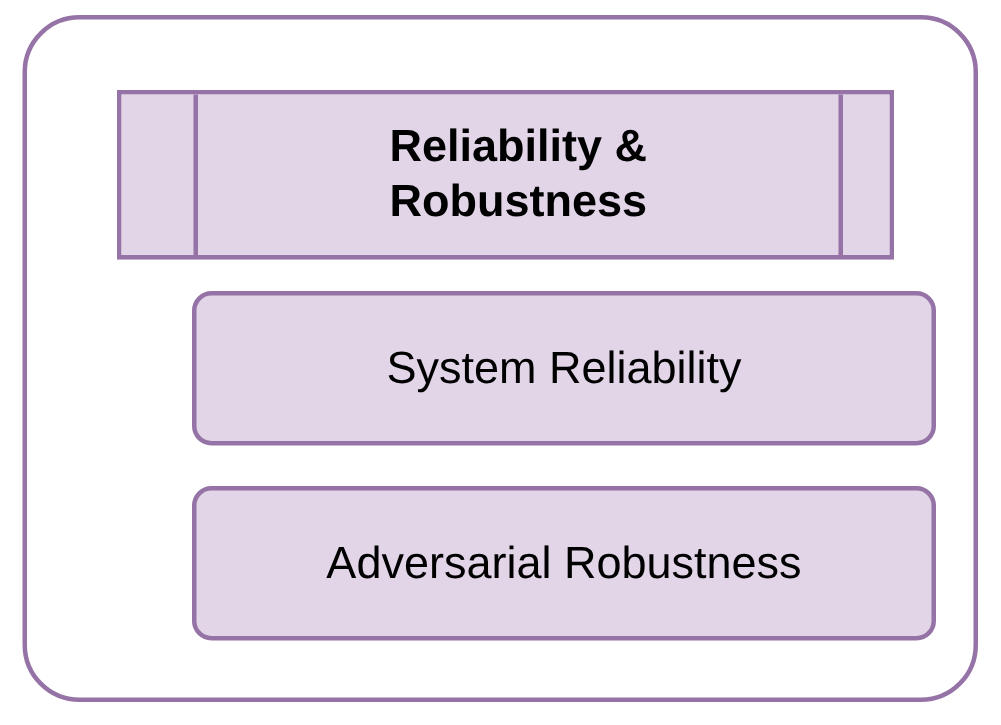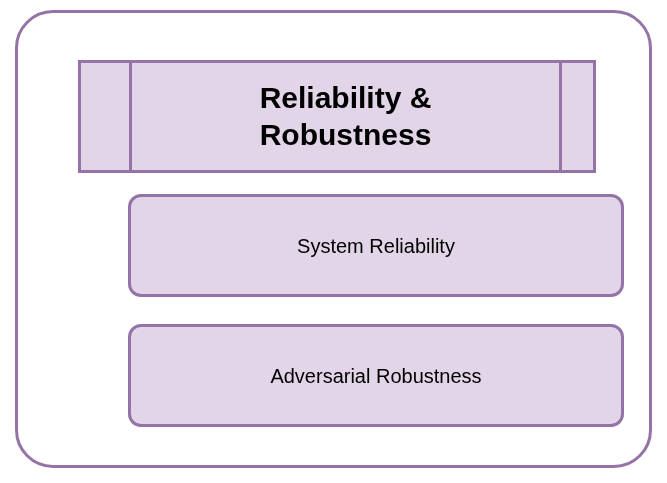--- a/index.html
+++ b/index.html
@@ -90,21 +90,21 @@
     border: 3px solid #9673a6;
     border-radius: 13px;
     display: flex;
     align-items: center;
     justify-content: center;
   }
   .item-box-1 { top: 181px; }
   .item-box-2 { top: 311px; justify-content: center; }
 
   .item-label {
-    font-size: 20px;
+    font-size: 30px;
     font-weight: normal;
     color: #000000;
     text-align: center;
     line-height: 1.2;
     white-space: nowrap;
   }
 </style>
 </head>
 <body>
 

